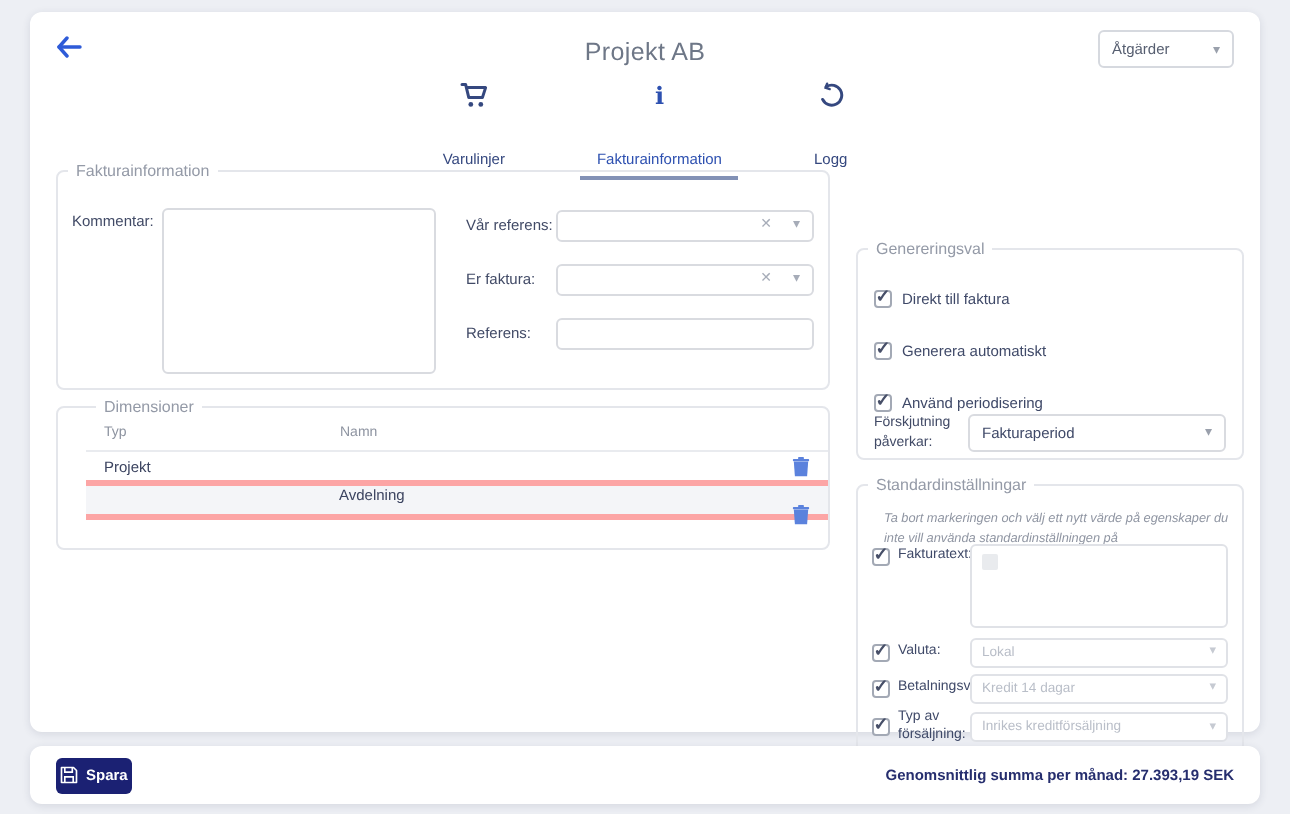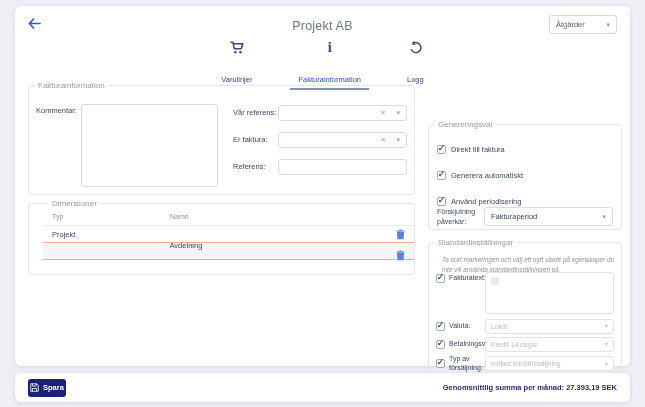--- a/index.html
+++ b/index.html
@@ -49,21 +49,21 @@
           position:relative; display:flex; align-items:center; }
   .fctl input { width:100%; height:100%; border:none; outline:none; background:transparent;
                 font:7.5px "Liberation Sans",sans-serif; padding:0 4px; }
   .combo-x { position:absolute; right:20px; color:#a6acb8; font-size:7px; cursor:pointer; line-height:1; }
   .combo-caret { position:absolute; right:6px; color:#a6acb8; font-size:7px; cursor:pointer; line-height:1; }
 
   
   .thead { display:flex; padding:5px 9px 5px; border-bottom:1px solid #e9ebef; font-size:7px; color:#8d93a0; }
   .thead .c1 { width:118px; } .thead .c2 { flex:1; }
   .trow { display:flex; align-items:center; height:17px; padding:0 9px; font-size:7.5px; color:#3c4460;
-          border-bottom:1px solid #fca5a5;justify-content:center; }
+          border-bottom:3px solid #fca5a5; }
   .trow.alt { background:#f4f5f8;flex-direction:column; }
   .trow .c1 { width:118px; }
   .trash-btn { background:none; border:none; cursor:pointer; margin-left:auto; display:flex; padding:0; }
 
   
   .cb { width:9px; height:9px; border:1px solid #a3a9b5; border-radius:2px; background:#fff; flex:none;
         display:inline-flex; align-items:center; justify-content:center; cursor:pointer; }
   .cb .chk { color:#474f68; font-size:9px; line-height:1; margin-top:-2px; font-weight:bold; }
 
   

